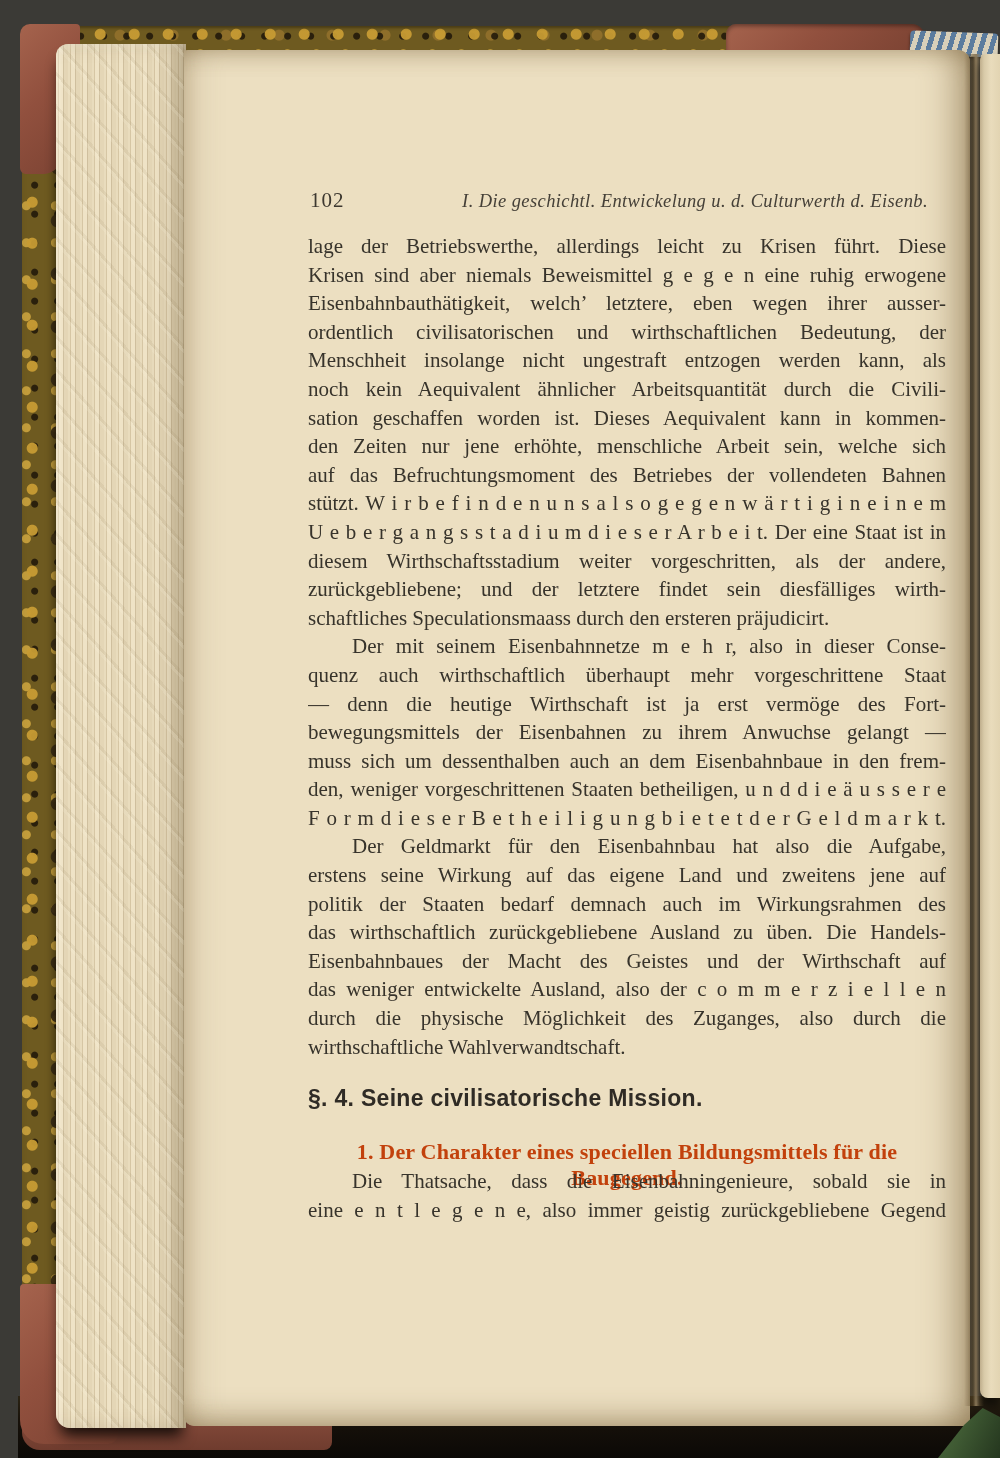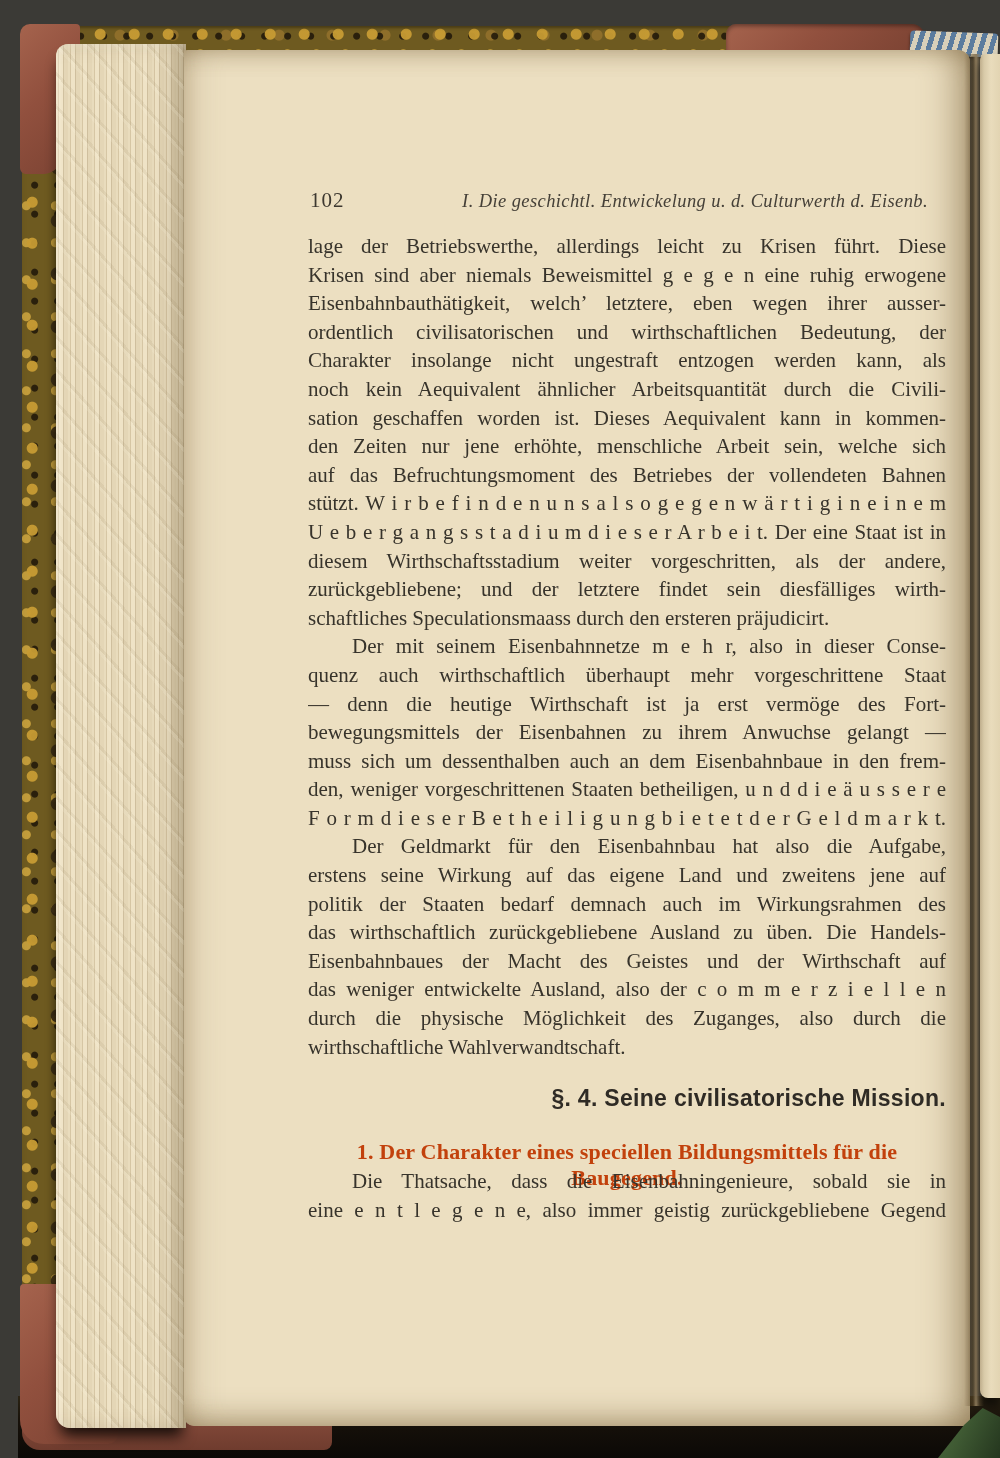--- a/index.html
+++ b/index.html
@@ -69,21 +69,21 @@
   
   .page-header{position:absolute;left:124px;top:138px;width:638px;height:30px;color:#454038;}
   .page-num{position:absolute;left:2px;top:0;font-size:21px;letter-spacing:1px;color:#3d3830;}
   .running-head{position:absolute;left:120px;top:3px;width:500px;text-align:right;
     font-style:italic;font-size:18.5px;letter-spacing:.4px;white-space:nowrap;}
   .text-flow{position:absolute;left:124px;top:182px;width:638px;color:var(--ink,#37332b);
     font-size:21px;}
   .line{height:28.6px;line-height:28.6px;overflow:hidden;white-space:nowrap;}
   .line.j{text-align:justify;text-align-last:justify;white-space:normal;}
   .line.ind{text-indent:44px;}
-  .sec-head{margin:22px 0 0 0;height:30px;line-height:30px;text-align:right;
+  .sec-head{margin:22px 0 0 0;height:30px;line-height:30px;text-align:left;
     font-family:"Liberation Sans","DejaVu Sans",sans-serif;font-weight:bold;
     font-size:23px;letter-spacing:.3px;color:#2f2b25;}
   .sub-head{margin:26px 0 0 0;height:26px;line-height:26px;text-align:center;
     font-weight:bold;font-size:22px;letter-spacing:.2px;color:#c2410c;}
   #group-2{margin-top:2px;}
 </style>
 </head>
 <body>
 
 <div class="scene">
@@ -102,21 +102,21 @@
       <span class="page-num">102</span>
       <span class="running-head">I. Die geschichtl. Entwickelung u. d. Culturwerth d. Eisenb.</span>
     </div>
     <div class="text-flow">
       <div id="group-1">
           <div>
             <div class="line j">lage der Betriebswerthe, allerdings leicht zu Krisen führt. Diese</div>
             <div class="line j">Krisen sind aber niemals Beweismittel g e g e n eine ruhig erwogene</div>
             <div class="line j">Eisenbahnbauthätigkeit, welch’ letztere, eben wegen ihrer ausser-</div>
             <div class="line j">ordentlich civilisatorischen und wirthschaftlichen Bedeutung, der</div>
-            <div class="line j">Charakter insolange nicht ungestraft entzogen werden kann, als</div>
+            <div class="line j">Menschheit insolange nicht ungestraft entzogen werden kann, als</div>
             <div class="line j">noch kein Aequivalent ähnlicher Arbeitsquantität durch die Civili-</div>
             <div class="line j">sation geschaffen worden ist. Dieses Aequivalent kann in kommen-</div>
             <div class="line j">den Zeiten nur jene erhöhte, menschliche Arbeit sein, welche sich</div>
             <div class="line j">auf das Befruchtungsmoment des Betriebes der vollendeten Bahnen</div>
             <div class="line j">stützt. W i r b e f i n d e n u n s a l s o g e g e n w ä r t i g i n e i n e m</div>
             <div class="line j">U e b e r g a n g s s t a d i u m d i e s e r A r b e i t. Der eine Staat ist in</div>
             <div class="line j">diesem Wirthschaftsstadium weiter vorgeschritten, als der andere,</div>
             <div class="line j">zurückgebliebene; und der letztere findet sein diesfälliges wirth-</div>
             <div class="line">schaftliches Speculationsmaass durch den ersteren präjudicirt.</div>
           </div>

